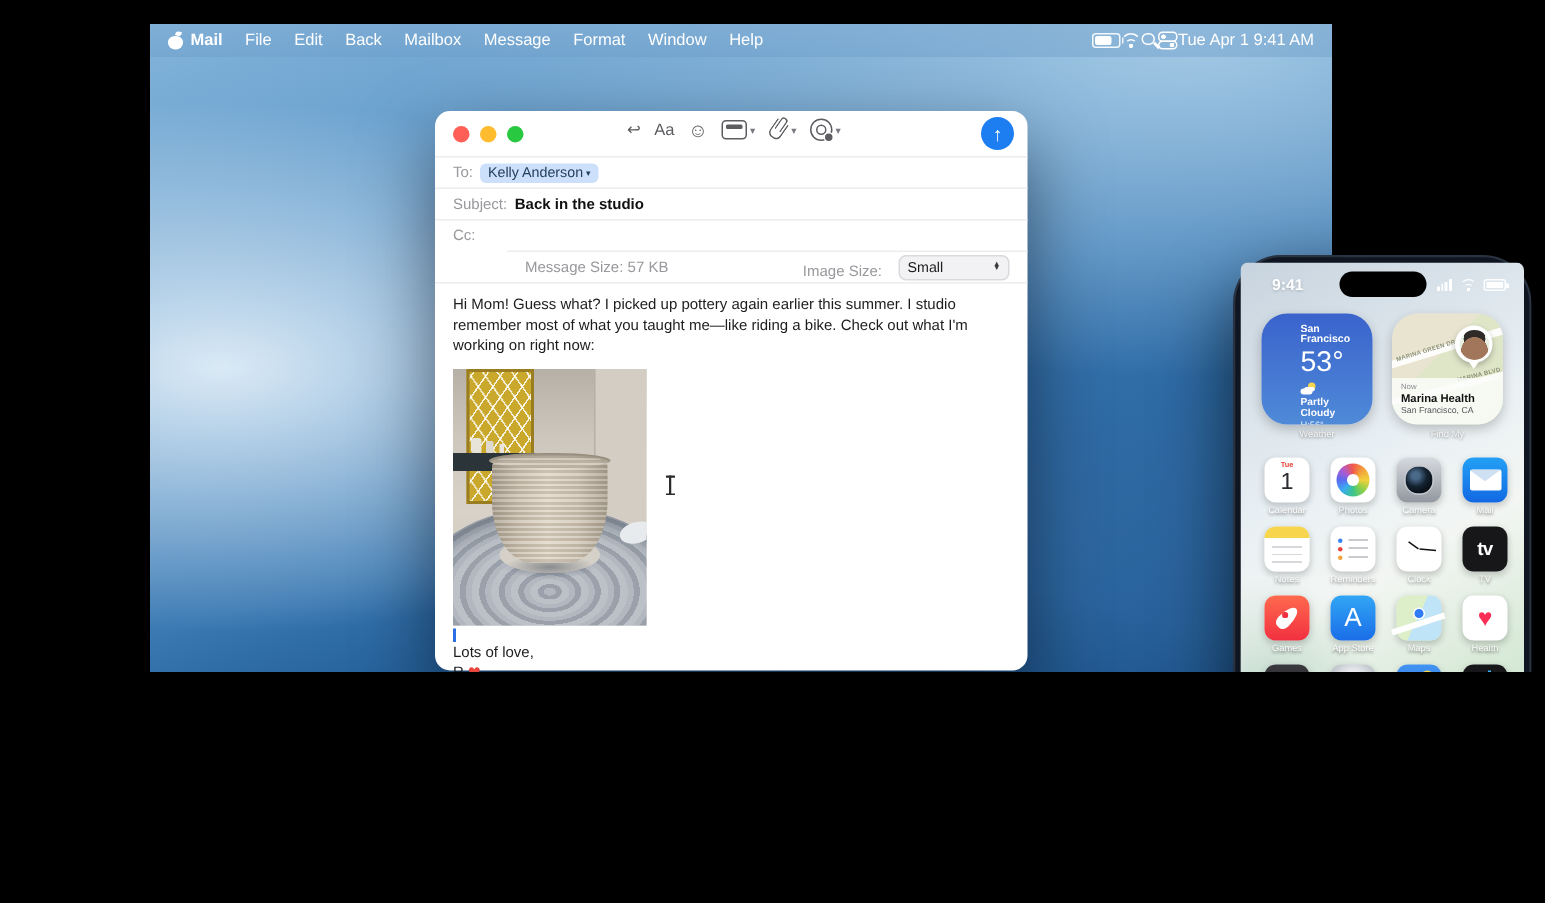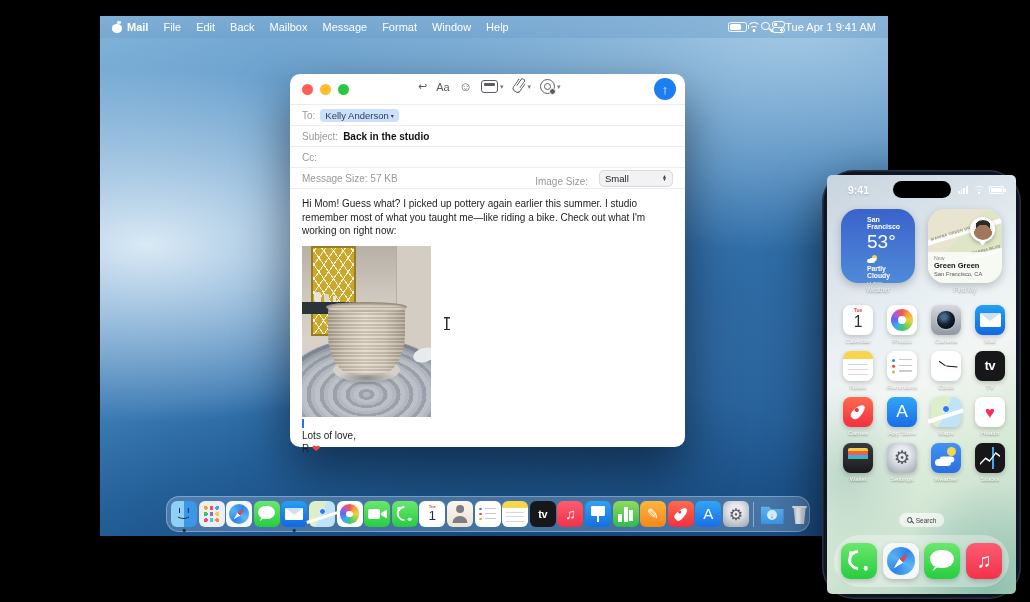--- a/index.html
+++ b/index.html
@@ -1,16 +1,16 @@
 <!DOCTYPE html>
 <html><head>
 <meta charset="utf-8">
 <style>
   html,body{margin:0;padding:0;background:#000;}
-  .stage{position:relative;width:1030px;height:602px;background:#000;overflow:hidden;
+  .stage{position:relative;width:1030px;height:448px;background:#000;overflow:hidden;
          font-family:"Liberation Sans","DejaVu Sans",sans-serif;}
 
   
   .mac{position:absolute;left:100px;top:16px;width:788px;height:520px;overflow:hidden;
     background:
       radial-gradient(120% 85% at 6% 44%, rgba(225,238,248,.95) 0%, rgba(225,238,248,0) 40%),
       radial-gradient(140% 90% at 88% 2%, #a3c8e4 0%, rgba(163,200,228,0) 48%),
       radial-gradient(130% 95% at 45% 125%, #0d3a68 0%, rgba(13,58,104,0) 60%),
       radial-gradient(70% 45% at 70% 60%, rgba(50,105,160,.75) 0%, rgba(50,105,160,0) 70%),
       linear-gradient(160deg,#83b4da 0%,#4a88bf 38%,#2b6ba7 62%,#1c5088 100%);}
@@ -199,21 +199,21 @@
   .tb-cam{width:13px;height:13px;border:1.2px solid #5c5c61;border-radius:50%;position:relative;}
   .tb-cam::before{content:"";position:absolute;inset:3px;border:1.1px solid #5c5c61;border-radius:50%;}
   .tb-cam::after{content:"";position:absolute;right:-2px;bottom:-2px;width:5px;height:5px;background:#5c5c61;border-radius:50%;border:1px solid #fff;}
   .send-btn{position:absolute;right:9px;top:4px;width:22px;height:22px;border-radius:50%;background:#1d7ef2;color:#fff;
     display:flex;align-items:center;justify-content:center;font-size:13px;font-weight:700;}
   .frow{display:flex;align-items:center;min-height:20px;padding:0 12px;border-top:1px solid #ececee;}
   .flabel{color:#98989d;margin-right:5px;}
   .pill{background:#cde0fb;color:#23405e;border-radius:4px;padding:1px 5px;display:flex;align-items:center;gap:2px;font-size:9.5px;}
   .pill .chev{color:#23405e;font-size:6px;}
   .subj-val{color:#111;font-weight:600;}
-  .sizerow{justify-content:flex-start;}
+  .sizerow{justify-content:flex-start;margin-left:48px;}
   .msize{color:#98989d;}
   .isz-wrap{margin-left:auto;display:flex;align-items:flex-end;gap:11px;color:#98989d;}
   .select{background:#f2f2f4;border:1px solid #d9d9de;border-radius:5px;width:62px;height:15px;display:flex;
     align-items:center;padding:0 5px;color:#1d1d1f;font-size:9.5px;}
   .sel-arrows{margin-left:auto;display:flex;flex-direction:column;line-height:.55;font-size:5px;color:#3c3c40;}
   .mbody{padding:8px 12px 0;border-top:1px solid #ececee;line-height:1.35;color:#1d1d1f;}
   .caret{width:1.5px;height:9px;background:#2b6fe3;margin:2px 0 1px;}
   .sig-heart{color:#e8463c;font-size:10px;}
 
   
@@ -503,21 +503,21 @@
         </div>
         <div class="widget">
           <div class="wcard w-findmy">
             <div class="fm-road1"></div>
             <div class="fm-road2"></div>
             <div class="fm-street fm-s1">MARINA GREEN DR</div>
             <div class="fm-street fm-s2">MARINA BLVD</div>
             <div class="fm-avatar"></div>
             <div class="fm-info">
               <div class="fm-now">Now</div>
-              <div class="fm-place">Green Green</div>
+              <div class="fm-place">Marina Health</div>
               <div class="fm-sub">San Francisco, CA</div>
             </div>
           </div>
           <div class="wlabel">Find My</div>
         </div>
       </div>
 
       <div class="appgrid" id="appgrid">
           <div class="papp">
             <div class="picon app-ic ic-calendar">

